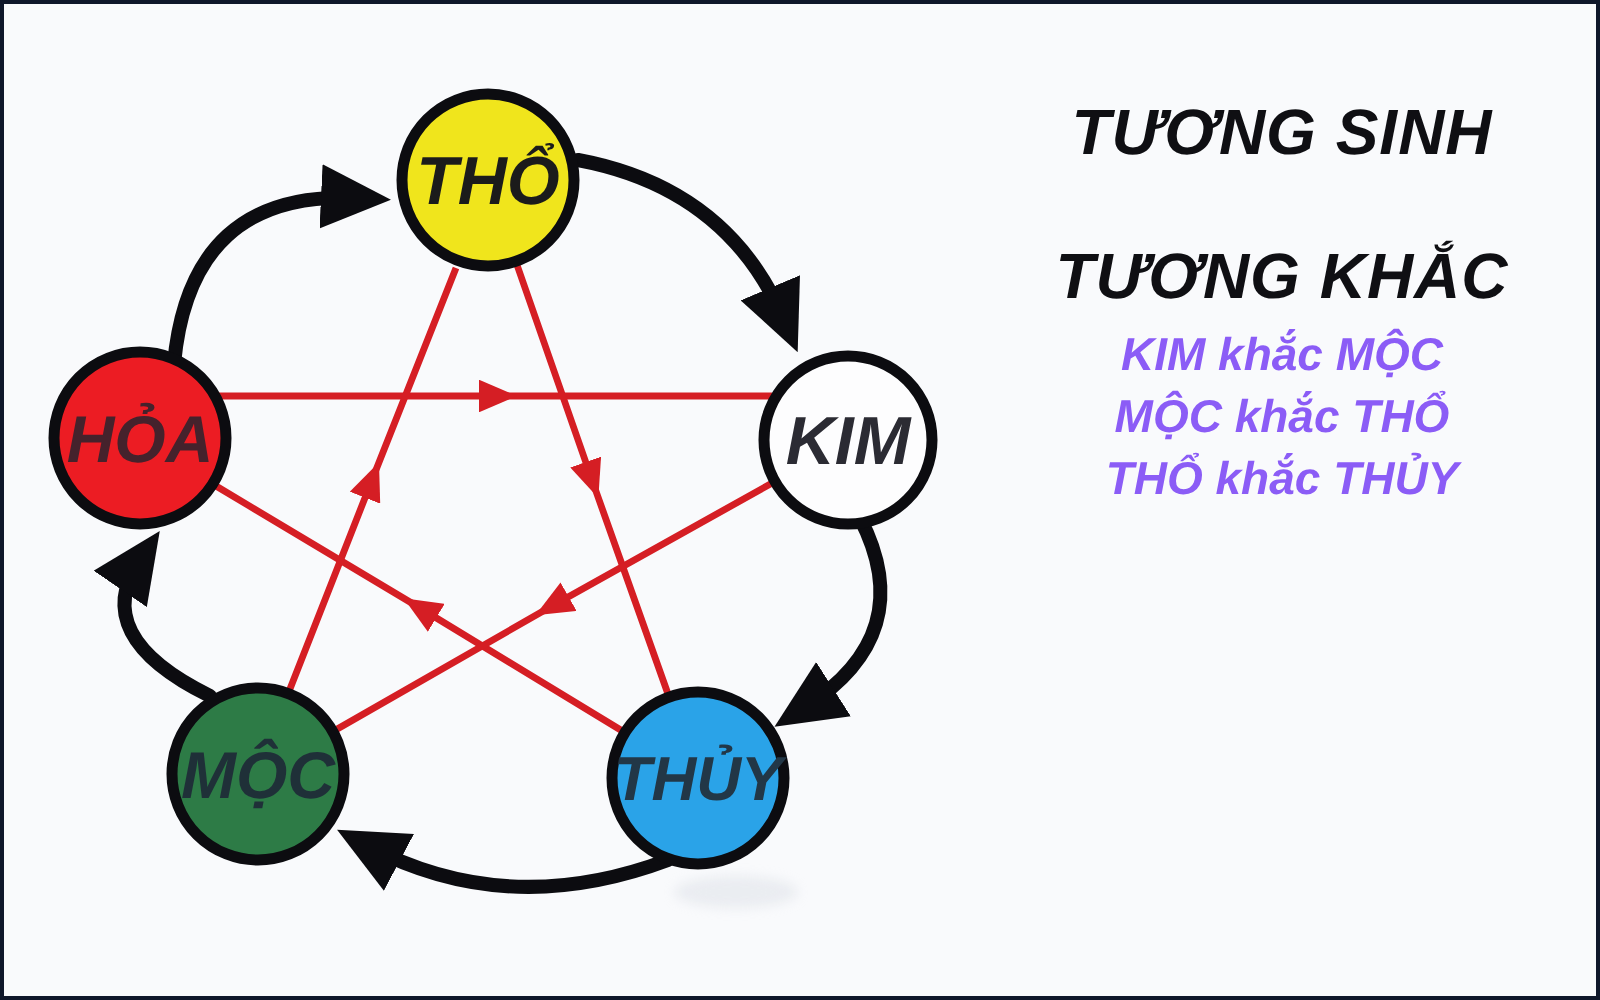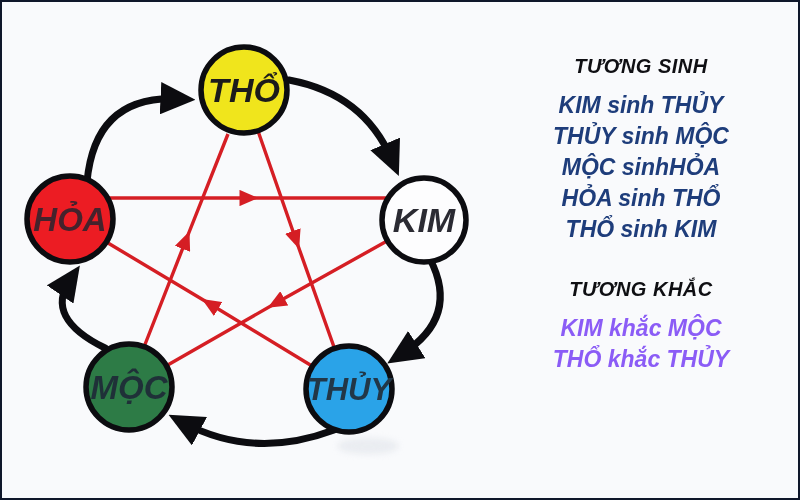--- a/index.html
+++ b/index.html
@@ -12,24 +12,24 @@
   .diagram-svg{position:absolute;left:0;top:0;}
   .diagram-svg text{
     font-family:"Liberation Sans","DejaVu Sans",sans-serif;
     font-weight:bold;
   }
   .panel{
     position:absolute;left:488px;top:0;width:302px;height:100%;
     text-align:center;
   }
   .panel-heading{
-    margin-top:46px;font-size:20px;font-weight:bold;color:#0f0f13;
+    margin-top:46px;font-size:32px;font-weight:bold;color:#0f0f13;
     letter-spacing:0.5px;line-height:36px;
   }
-  .panel-heading.second{margin-top:26px;}
+  .panel-heading.second{margin-top:36px;}
   .rule-list{margin-top:6px;}
   .rule{font-size:23px;font-weight:bold;line-height:31px;white-space:nowrap;}
   .watermark{
     position:absolute;left:335px;top:436px;width:62px;height:16px;
     background:rgba(205,212,220,0.35);border-radius:50%;filter:blur(3px);
   }
 </style>
 </head>
 <body>
 
@@ -75,28 +75,22 @@
           <circle cx="68" cy="217" r="43" fill="#ec1c23" stroke="#0c0c10" stroke-width="5.5"></circle>
           <text x="68" y="229" text-anchor="middle" font-size="33" fill="#45222c">HỎA</text>
         </g>
       </g>
   </svg>
 
   <div class="watermark"></div>
 
   <div class="panel">
     <div class="panel-heading">TƯƠNG SINH</div>
-    <div class="rule-list" style="color: rgb(30, 61, 123);">
-      <div class="rule">KIM sinh THỦY</div>
-      <div class="rule">THỦY sinh MỘC</div>
-      <div class="rule">MỘC sinhHỎA</div>
-      <div class="rule">HỎA sinh THỔ</div>
-      <div class="rule">THỔ sinh KIM</div>
-    </div>
 
     <div class="panel-heading second">TƯƠNG KHẮC</div>
     <div class="rule-list" style="color: #8b5cf6;">
       <div class="rule">KIM khắc MỘC</div>
+      <div class="rule">MỘC khắc THỔ</div>
       <div class="rule">THỔ khắc THỦY</div>
     </div>
   </div>
 
 </div>
 
 </body></html>

